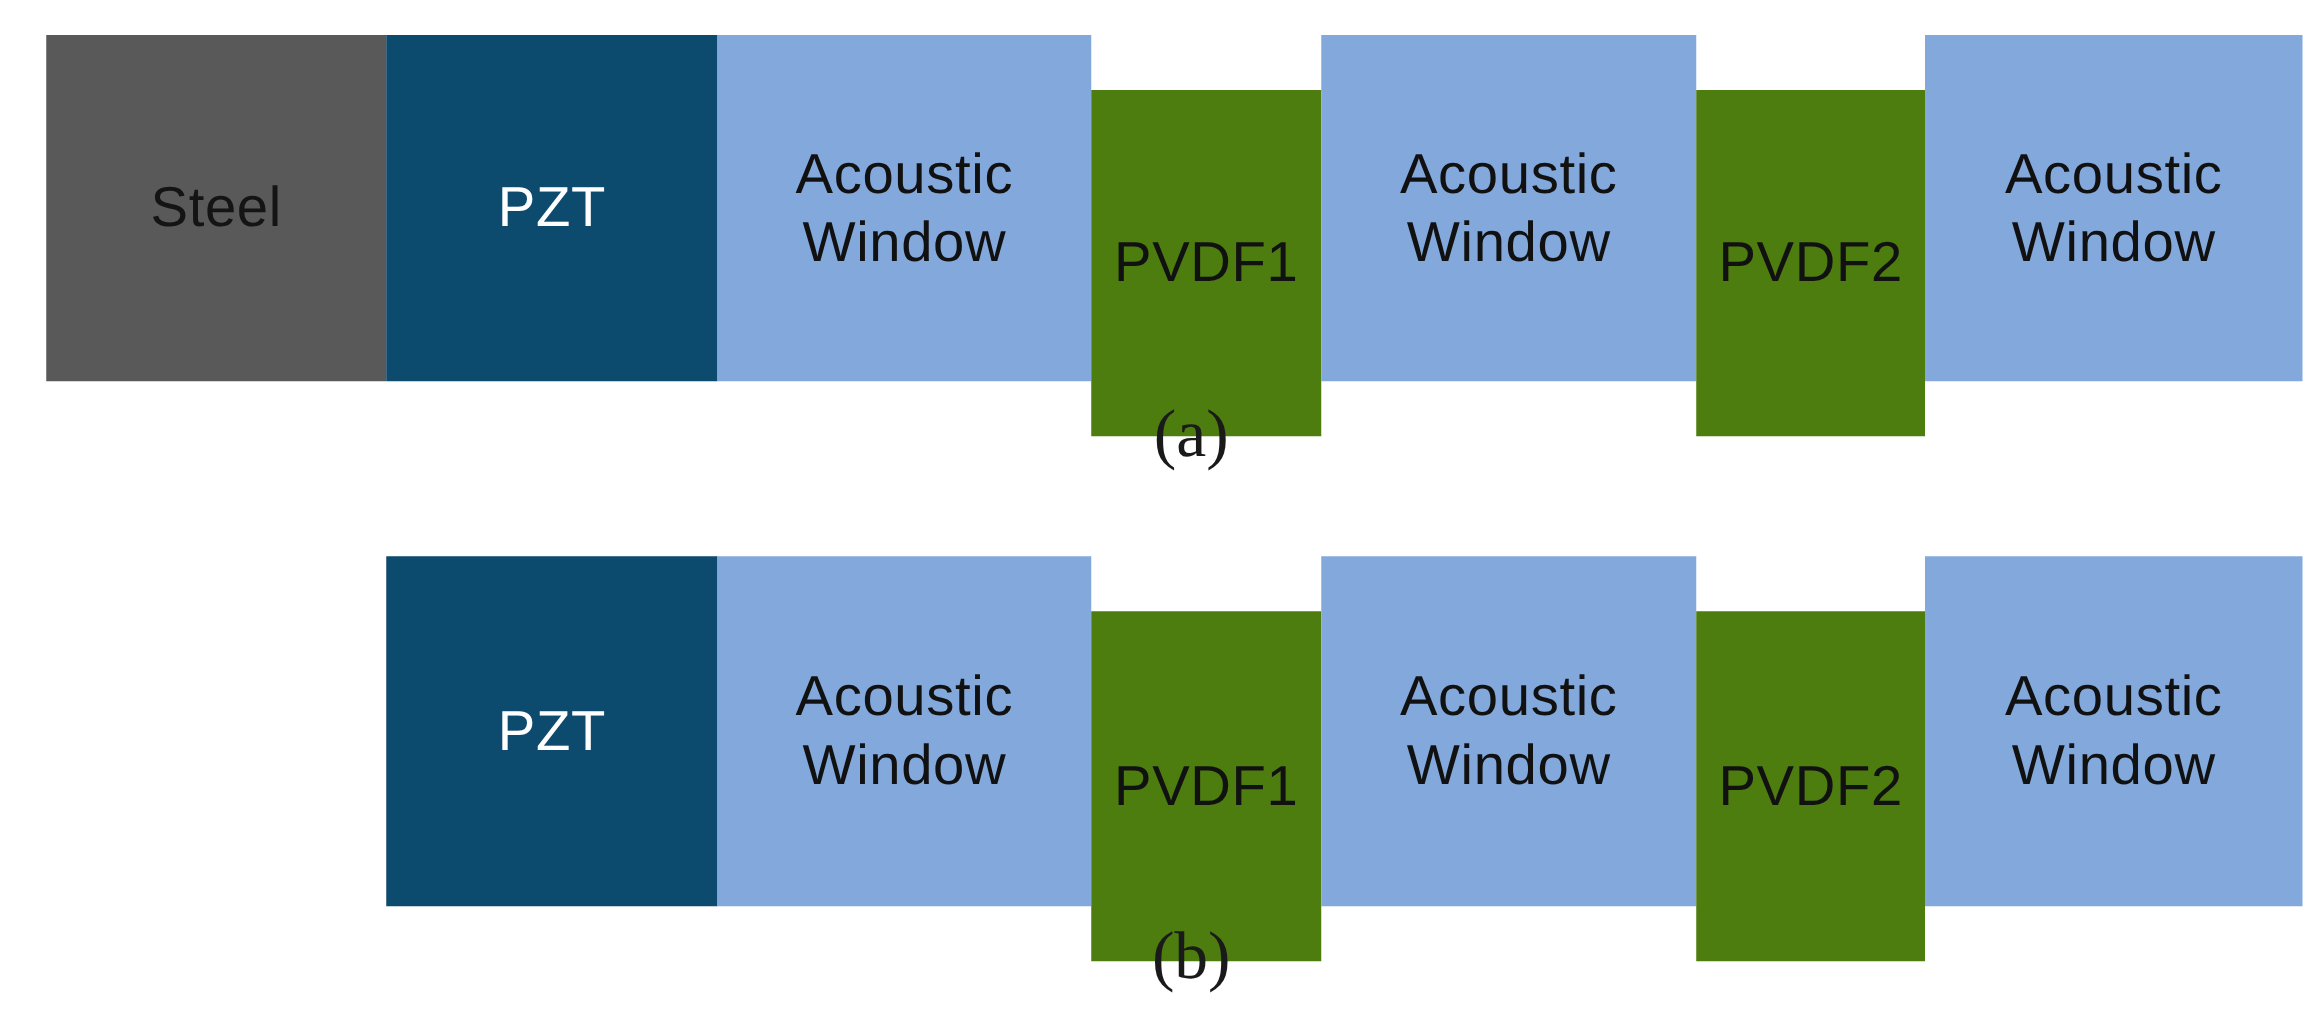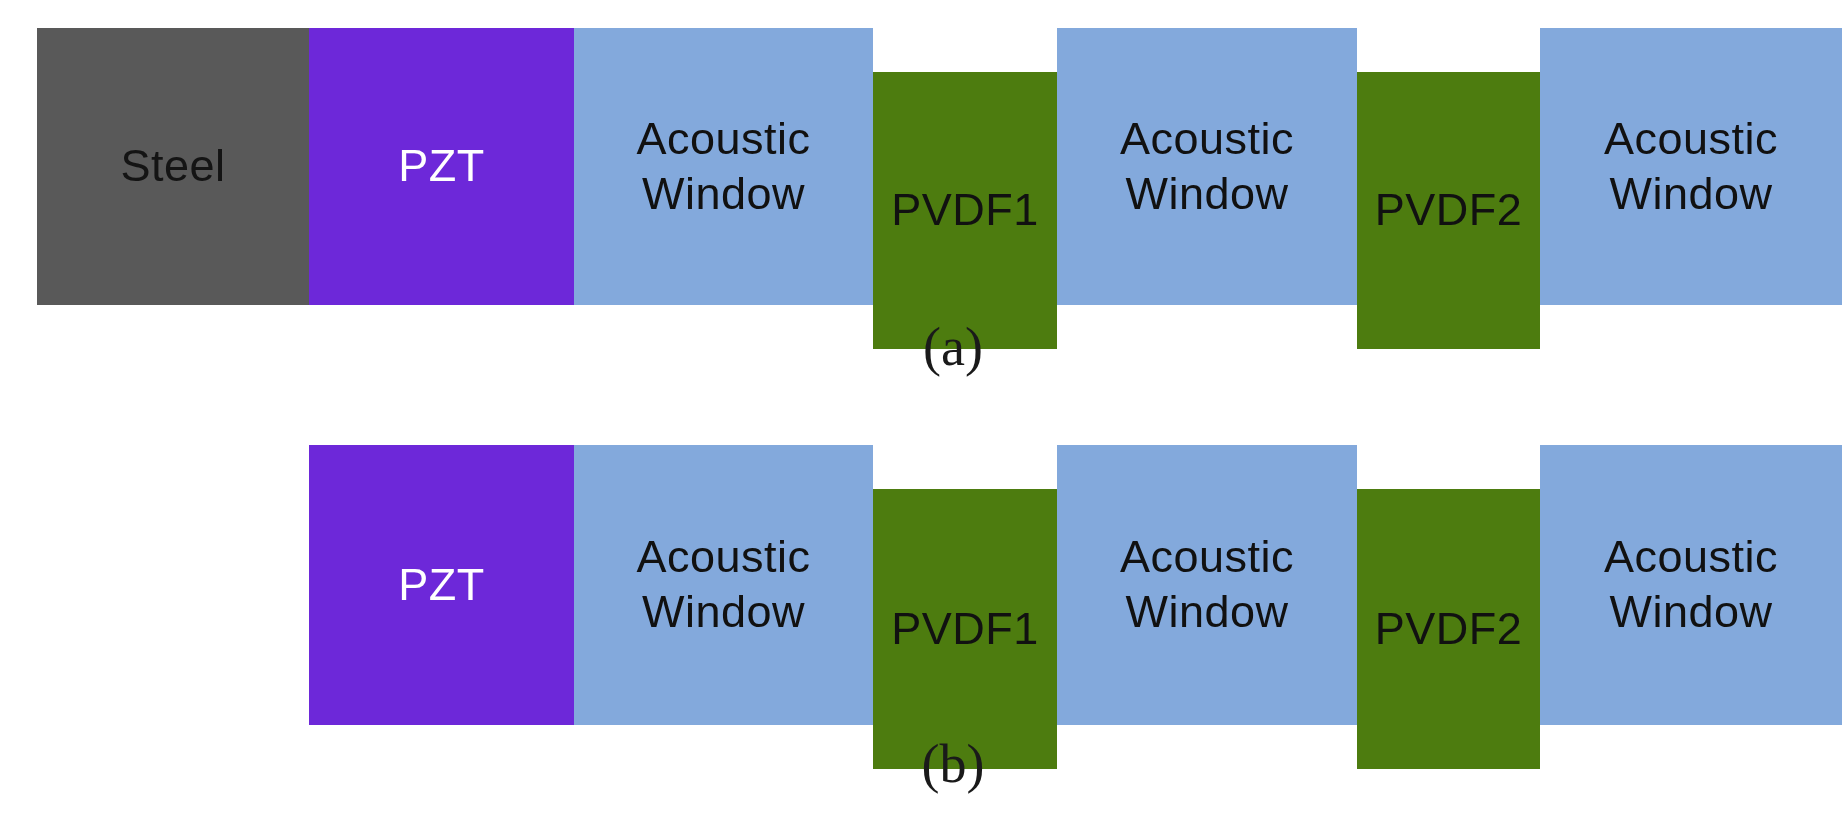--- a/index.html
+++ b/index.html
@@ -30,21 +30,21 @@
     text-align: center;
     box-sizing: border-box;
     font-size: 45px;
     line-height: 1.22;
     color: #111111;
     letter-spacing: 0.5px;
   }
   .block span { display: block; padding: 0 10px; }
 
   .m-steel           { background: #595959; color: #141414; }
-  .m-pzt             { background: #6d28d9; color: #ffffff; }
+  .m-pzt             { background: #0c4a6e; color: #ffffff; }
   .m-acoustic-window { background: #83A9DC; color: #111111; text-align: center; }
   .m-pvdf            { background: #4d7c0f; color: #111111; margin-top: 44px; }
 
   
   .wa1 { width: 272px; } 
   .wa2 { width: 265px; } 
   .wa3 { width: 299px; } 
   .wa4 { width: 184px; } 
   .wa5 { width: 300px; } 
   .wa6 { width: 183px; } 

